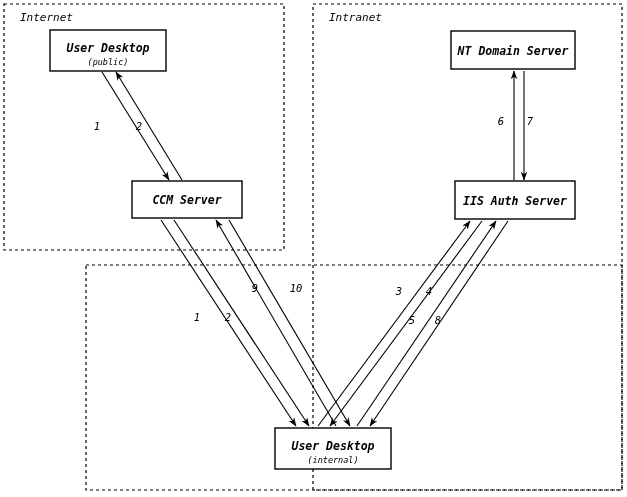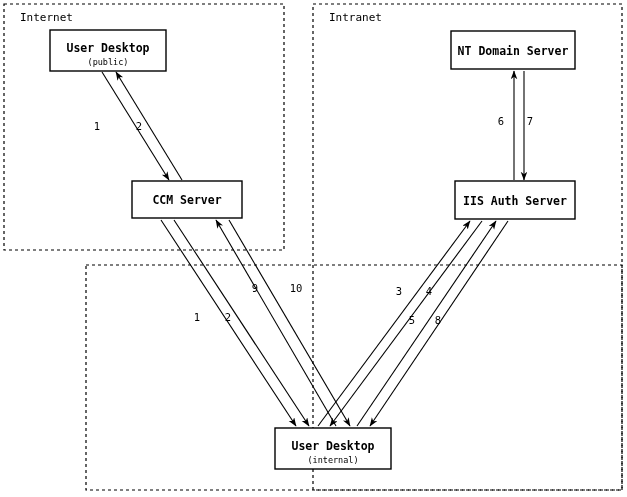--- a/index.html
+++ b/index.html
@@ -7,20 +7,21 @@
     padding: 0;
     background: #ffffff;
   }
   #diagram-root {
     position: relative;
     width: 627px;
     height: 497px;
     background: #ffffff;
     font-family: "DejaVu Sans Mono", "Liberation Mono", monospace;
     overflow: hidden;
+    font-style: italic;
   }
   svg#diagram-svg {
     position: absolute;
     top: 0;
     left: 0;
     width: 627px;
     height: 497px;
   }
   .zone-label {
     font-family: "DejaVu Sans Mono", "Liberation Mono", monospace;

